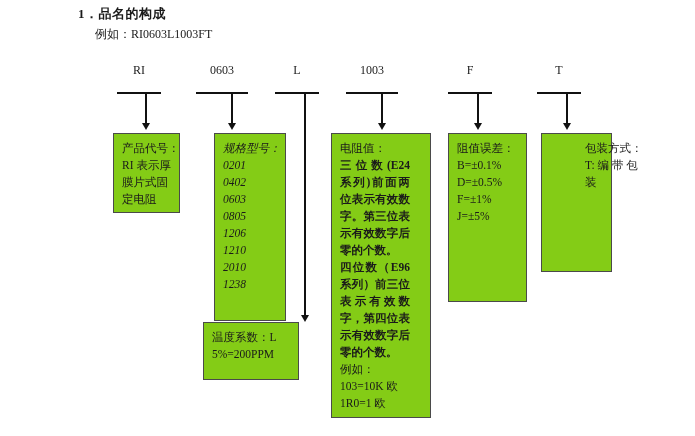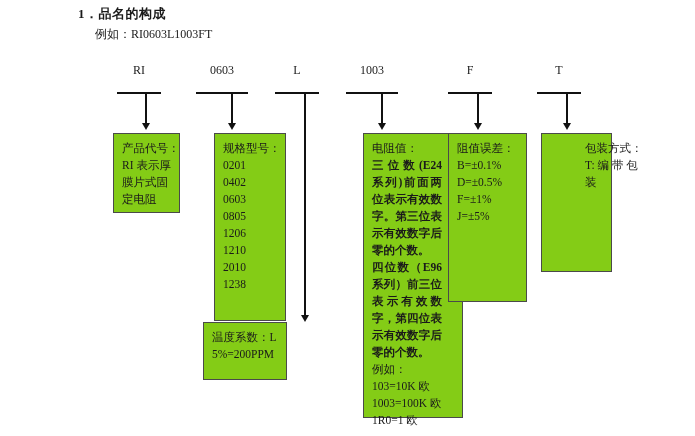--- a/index.html
+++ b/index.html
@@ -84,21 +84,20 @@
     white-space: nowrap;
   }
   .desc-box .para {
     white-space: normal;
     text-align: justify;
     text-align-last: left;
     font-weight: bold;
   }
   .desc-box.justify-box {
     padding-right: 20px;
-    margin-left: 32px;
   }
 </style>
 </head>
 <body>
 
 <div id="page">
 
   <div class="section-title">
     <span>1．</span><span>品名的构成</span>
   </div>
@@ -135,44 +134,43 @@
   <div class="conn-stem" style="left:566px; top:92px; height:32px;"></div>
   <div class="conn-head" style="left:567px; top:123px;"></div>
 
   <div class="desc-box" style="left:113px; top:133px; width:67px; height:80px;">
     <div class="line">产品代号：</div>
     <div class="line">RI 表示厚</div>
     <div class="line">膜片式固</div>
     <div class="line">定电阻</div>
   </div>
 
-  <div class="desc-box" style="left:214px; top:133px; width:72px; height:188px;">
+  <div class="desc-box" style="left:214px; top:133px; width:72px; height:188px;font-style:italic;">
     <div class="line">规格型号：</div>
     <div class="line">0201</div>
     <div class="line">0402</div>
     <div class="line">0603</div>
     <div class="line">0805</div>
     <div class="line">1206</div>
     <div class="line">1210</div>
     <div class="line">2010</div>
     <div class="line">1238</div>
   </div>
 
-  <div class="desc-box" style="left:203px; top:322px; width:84px; height:58px;">
+  <div class="desc-box" style="left:203px; top:322px; width:96px; height:58px;">
     <div class="line">温度系数：L</div>
     <div class="line">5%=200PPM</div>
   </div>
 
   <div class="desc-box justify-box" style="left:331px; top:133px; width:100px; height:285px;">
     <div class="line">电阻值：</div>
     <div class="para">三位数(E24 系列)前面两位表示有效数字。第三位表示有效数字后零的个数。</div>
     <div class="para">四位数（E96 系列）前三位表示有效数字，第四位表示有效数字后零的个数。</div>
     <div class="line">例如：</div>
     <div class="line">103=10K 欧</div>
-    <div class="line">1003=100K 欧</div>
     <div class="line">1R0=1 欧</div>
   </div>
 
   <div class="desc-box" style="left:448px; top:133px; width:79px; height:169px;">
     <div class="line">阻值误差：</div>
     <div class="line">B=±0.1%</div>
     <div class="line">D=±0.5%</div>
     <div class="line">F=±1%</div>
     <div class="line">J=±5%</div>
   </div>

